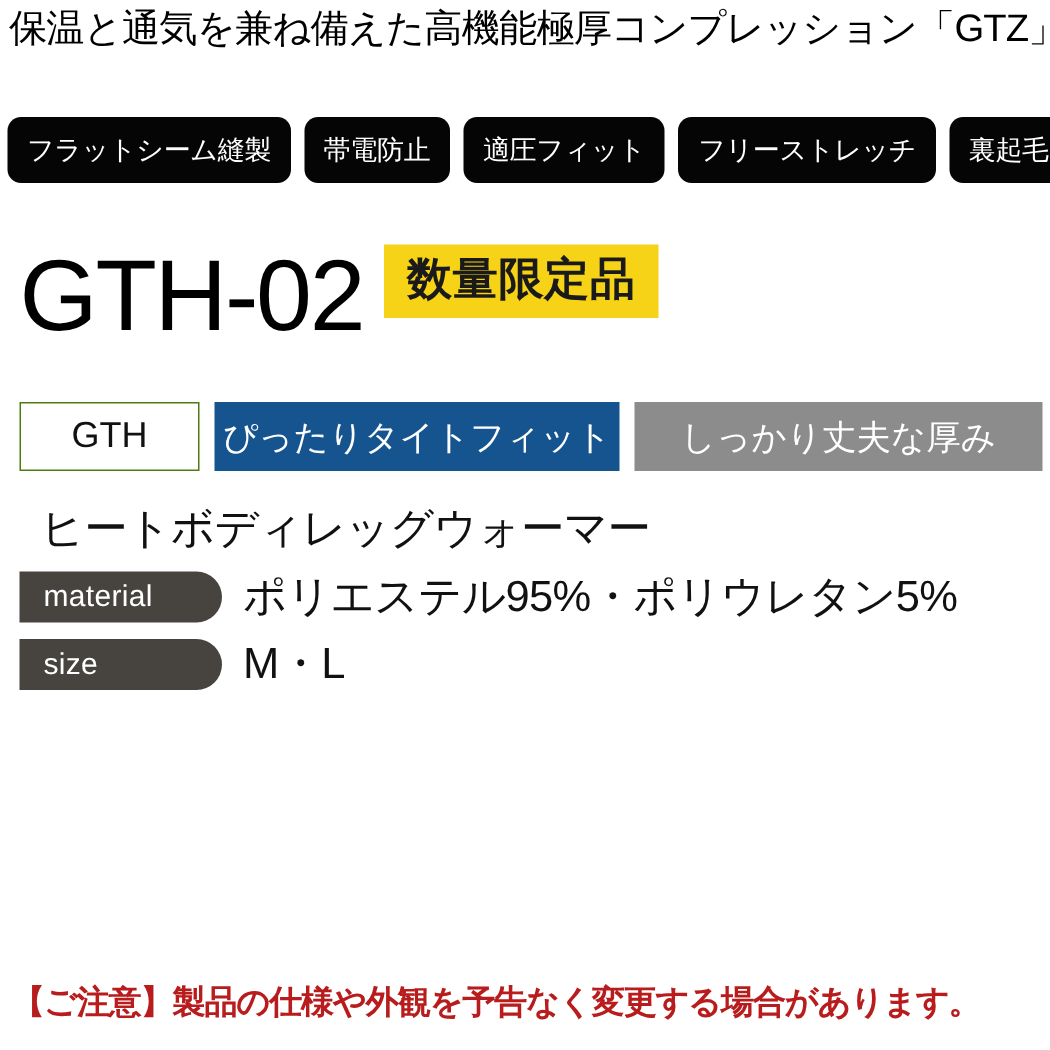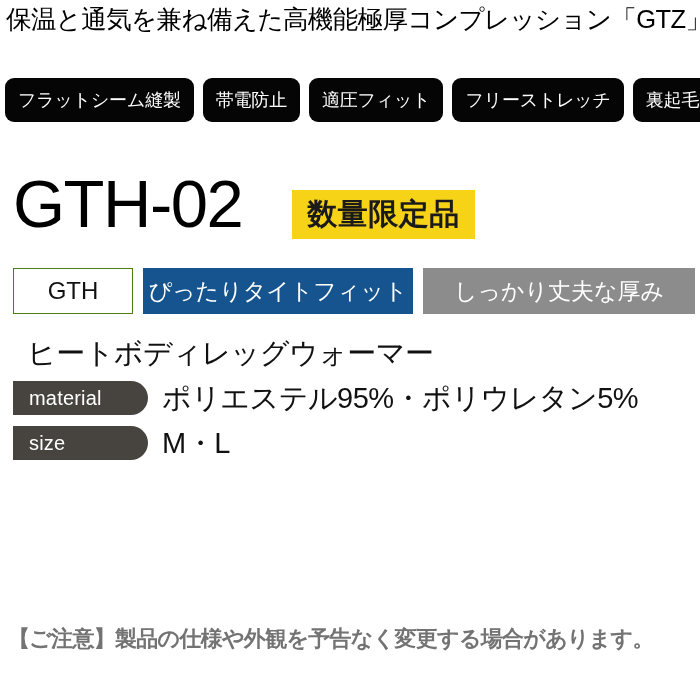--- a/index.html
+++ b/index.html
@@ -61,22 +61,21 @@
   }
 
   
   .code-row {
     position: absolute;
     left: 13px;
     top: 163px;
     width: 680px;
     height: 76px;
     display: flex;
-    align-items: flex-end;
-    gap: 36px;
+    align-items: flex-start;
   }
   .code-text {
     font-size: 67px;
     line-height: 70px;
     font-weight: 400;
     letter-spacing: -1.5px;
     white-space: nowrap;
   }
   .limited-badge {
     margin-left: 14px;
@@ -162,23 +161,23 @@
     line-height: 34px;
     letter-spacing: -0.5px;
     white-space: nowrap;
     color: #111111;
   }
 
   
   .notice {
     position: absolute;
     left: 8px;
-    top: 624px;
+    top: 653px;
     width: 692px;
-    color: #737373;
+    color: #b91c1c;
     font-size: 22px;
     font-weight: 700;
     line-height: 30px;
     letter-spacing: -0.7px;
     white-space: nowrap;
   }
 </style>
 </head>
 <body>
 

